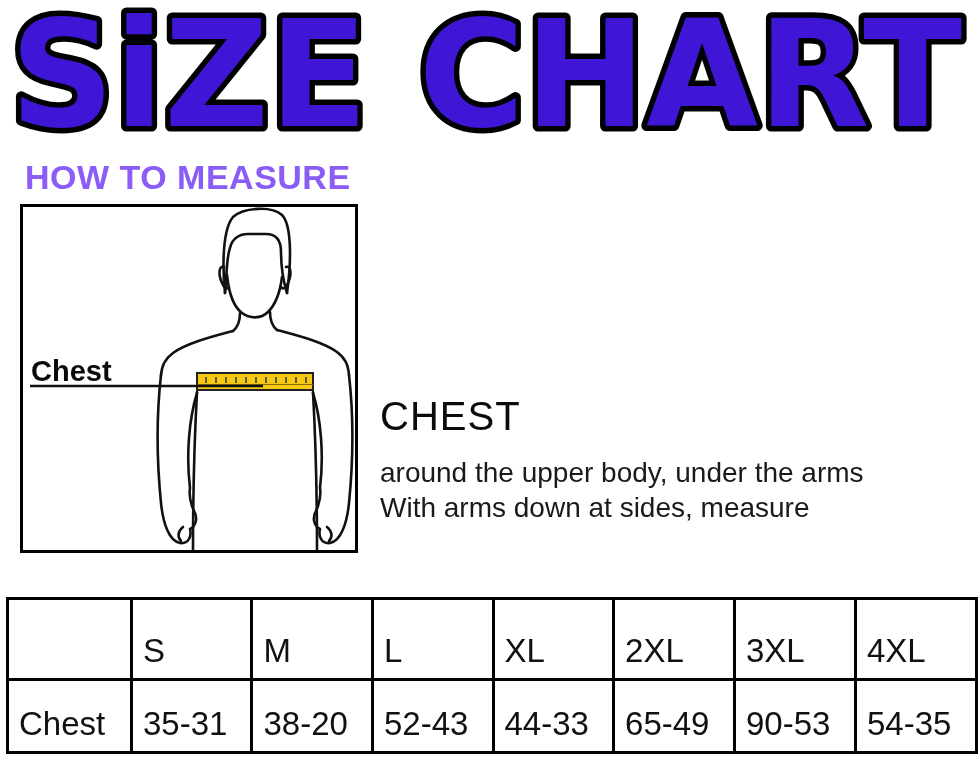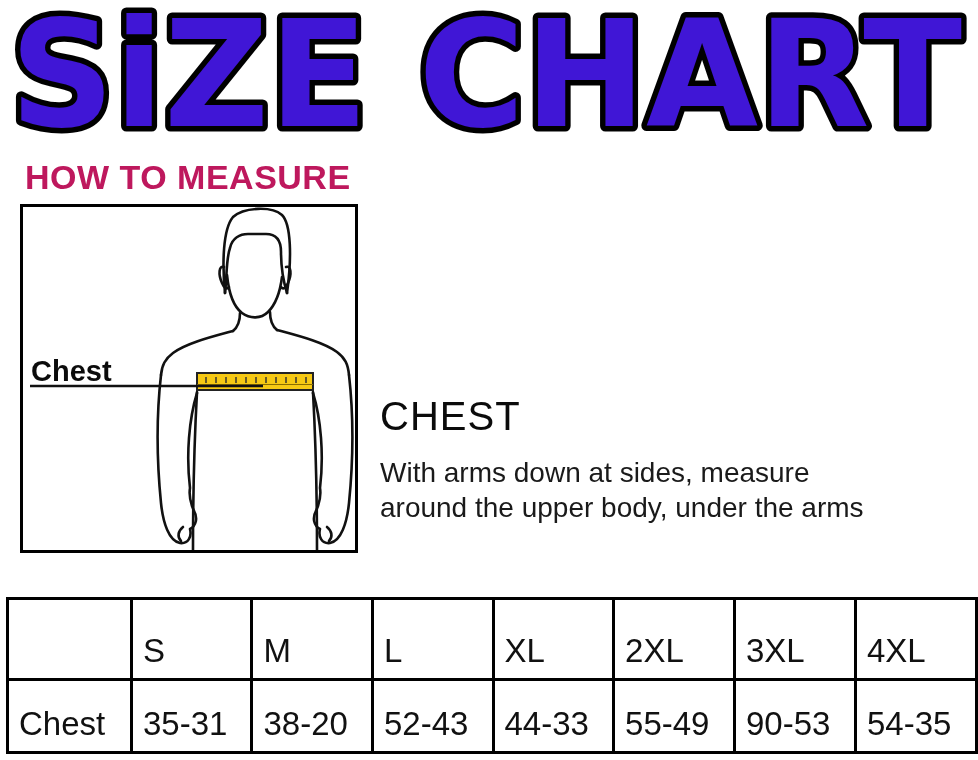--- a/index.html
+++ b/index.html
@@ -4,21 +4,21 @@
 <style>
   html,body{margin:0;padding:0;background:#fff;}
   .page{position:relative;width:978px;height:760px;background:#ffffff;overflow:hidden;
         font-family:"Liberation Sans",sans-serif;color:#111;}
 
   
   .title-banner{position:absolute;left:0;top:0;width:978px;height:152px;}
 
   
   .how-heading{position:absolute;left:25px;top:158px;font-size:34px;font-weight:bold;
-               letter-spacing:0.5px;color:#be185d;}
+               letter-spacing:0.5px;color:#8b5cf6;}
 
   
   .figure-box{position:absolute;left:20px;top:204px;width:332px;height:343px;
               border:3px solid #000;background:#fff;}
   .figure-box svg{display:block;}
 
   
   .instructions{position:absolute;left:380px;top:394px;width:585px;}
   .chest-heading{font-size:40px;font-weight:400;letter-spacing:1px;color:#0b0b0b;margin:0;}
   .instr-body{margin-top:16px;font-size:28px;line-height:35px;color:#1a1a1a;}
@@ -95,22 +95,22 @@
 
       <line x1="7" y1="179" x2="240" y2="179" stroke="#111" stroke-width="2.4"></line>
 
       <text x="8" y="174" font-size="29" font-weight="bold" fill="#0b0b0b" font-family="Liberation Sans, sans-serif">Chest</text>
     </svg>
   </div>
 
   <div class="instructions">
     <h2 class="chest-heading">CHEST</h2>
     <div class="instr-body">
+      <div>around the upper body, under the arms</div>
       <div>With arms down at sides, measure</div>
-      <div>around the upper body, under the arms</div>
     </div>
   </div>
 
   <table class="size-table">
     <tbody>
         <tr class="hdr-row">
       <td class="blank col-label"></td>
       <td class="col-size">S</td>
       <td class="col-size">M</td>
       <td class="col-size">L</td>
@@ -118,20 +118,20 @@
       <td class="col-size">2XL</td>
       <td class="col-size">3XL</td>
       <td class="col-size">4XL</td>
     </tr>
     <tr class="data-row">
       <td class="col-label">Chest</td>
       <td class="col-size">35-31</td>
       <td class="col-size">38-20</td>
       <td class="col-size">52-43</td>
       <td class="col-size">44-33</td>
-      <td class="col-size">55-49</td>
+      <td class="col-size">65-49</td>
       <td class="col-size">90-53</td>
       <td class="col-size">54-35</td>
     </tr>
   </tbody>
     </table>
 
 </div>
 
 </body></html>

